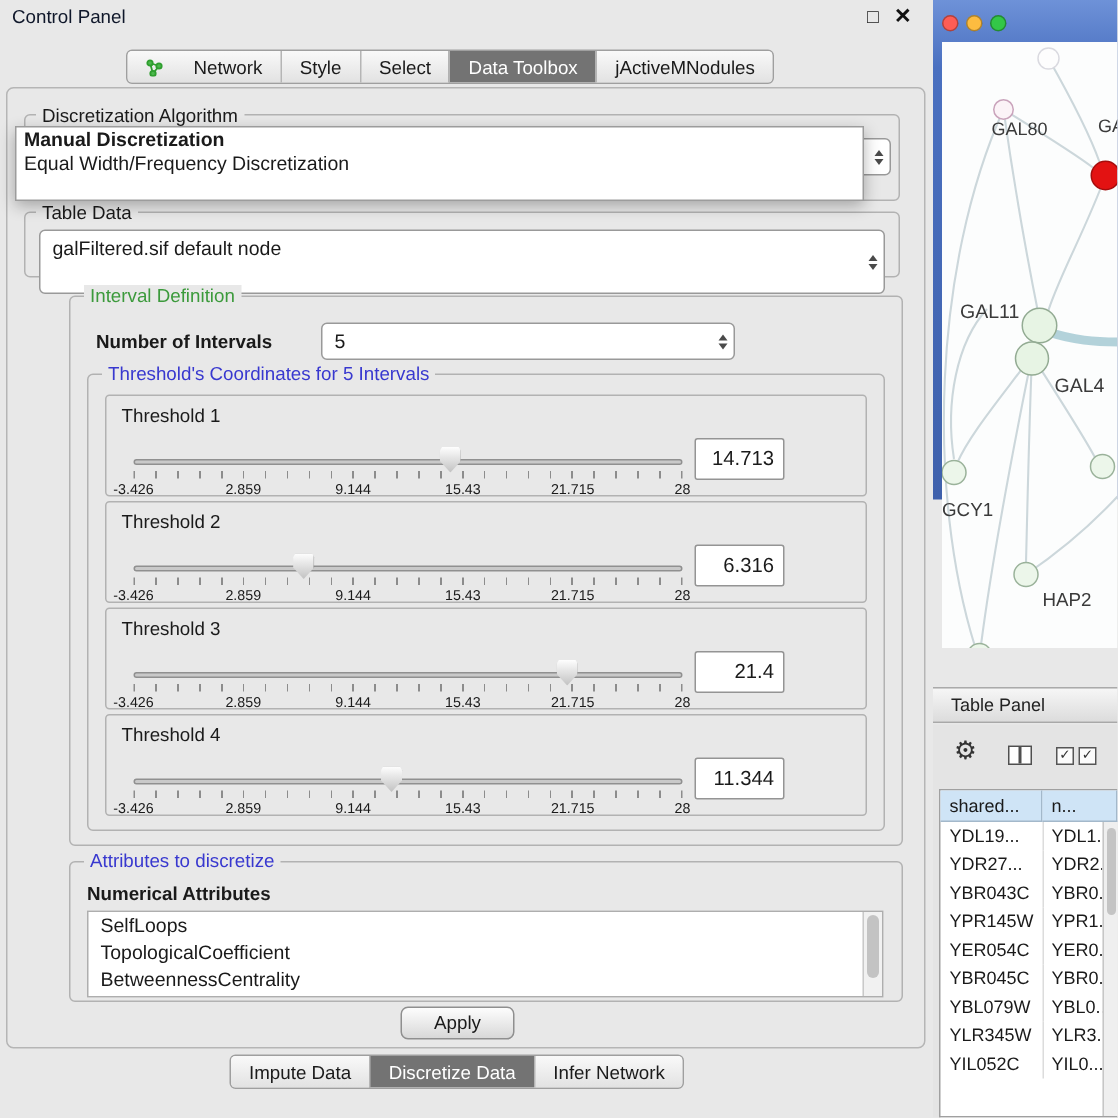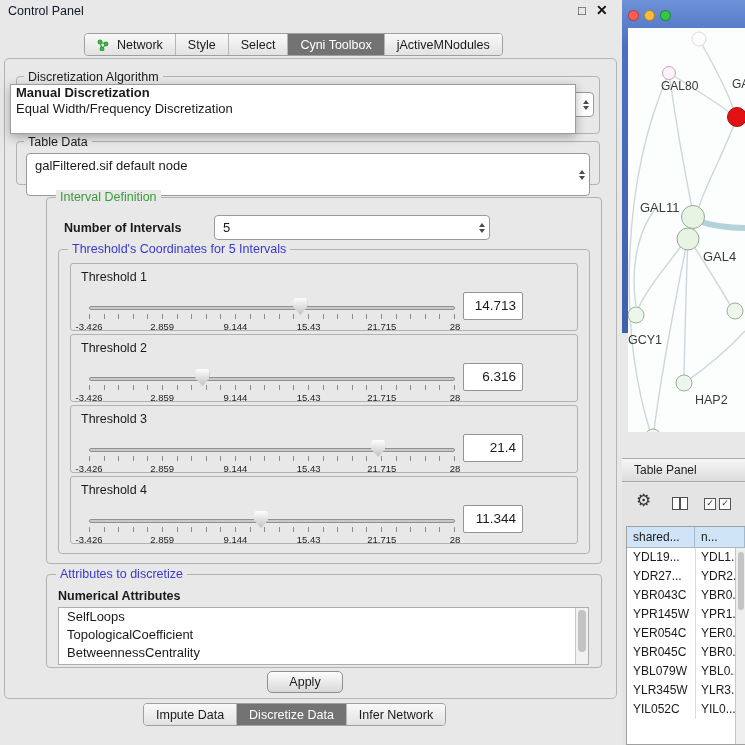--- a/index.html
+++ b/index.html
@@ -7,22 +7,22 @@
   body{position:relative;background:#e8e8e8;font-family:"Liberation Sans",sans-serif;color:#1a1a1a;overflow:hidden}
 
   
   .tb-title{position:absolute;left:8px;top:4px;font-size:12.5px;color:#0f172a}
   .tb-float{position:absolute;left:578px;top:3px;font-size:13px;color:#222;cursor:default}
   .tb-close{position:absolute;left:596px;top:2px;font-size:14px;font-weight:bold;color:#111;cursor:default}
 
   
   .tabbar{position:absolute;display:flex;border:1px solid #9f9f9f;border-radius:4px;overflow:hidden;height:23px;background:#ececec;z-index:5}
   .tabbar.top{left:84px;top:33px}
-  .tabbar.bottom{left:143px;top:703px}
-  .tab{display:flex;align-items:center;gap:8px;padding:0 12px;font-size:12.5px;background:linear-gradient(#f9f9f9,#e2e2e2);border-left:1px solid #b5b5b5;white-space:nowrap;cursor:default}
+  .tabbar.bottom{left:153px;top:703px}
+  .tab{display:flex;align-items:center;gap:20px;padding:0 12px;font-size:12.5px;background:linear-gradient(#f9f9f9,#e2e2e2);border-left:1px solid #b5b5b5;white-space:nowrap;cursor:default}
   .tab:first-child{border-left:none}
   .tab.selected{background:#737373;color:#fff}
 
   
   .panel{position:absolute;left:4px;top:58px;width:613px;height:641px;border:1px solid #b5b5b5;border-radius:5px;background:transparent}
 
   .group{position:absolute;border:1px solid #b2b2b2;border-radius:4px}
   .legend{position:absolute;font-size:12.5px;background:#e8e8e8;padding:0 4px;line-height:14px;white-space:nowrap;z-index:6}
   .legend.green{color:#3c9a3c}
   .legend.blue{color:#3838cf}
@@ -110,21 +110,21 @@
       </svg>
     <span>Network</span>
   </div>
   <div class="tab">
       <span>Style</span>
     </div>
   <div class="tab">
       <span>Select</span>
     </div>
   <div class="tab selected">
-      <span>Cyni Toolbox</span>
+      <span>Data Toolbox</span>
     </div>
   <div class="tab">
       <span>jActiveMNodules</span>
     </div>
 </div>
 
 <div class="panel"></div>
 
 <div class="group" style="left:16px;top:76px;width:584px;height:58px"></div>
 <div class="legend" style="left:24px;top:70px">Discretization Algorithm</div>

